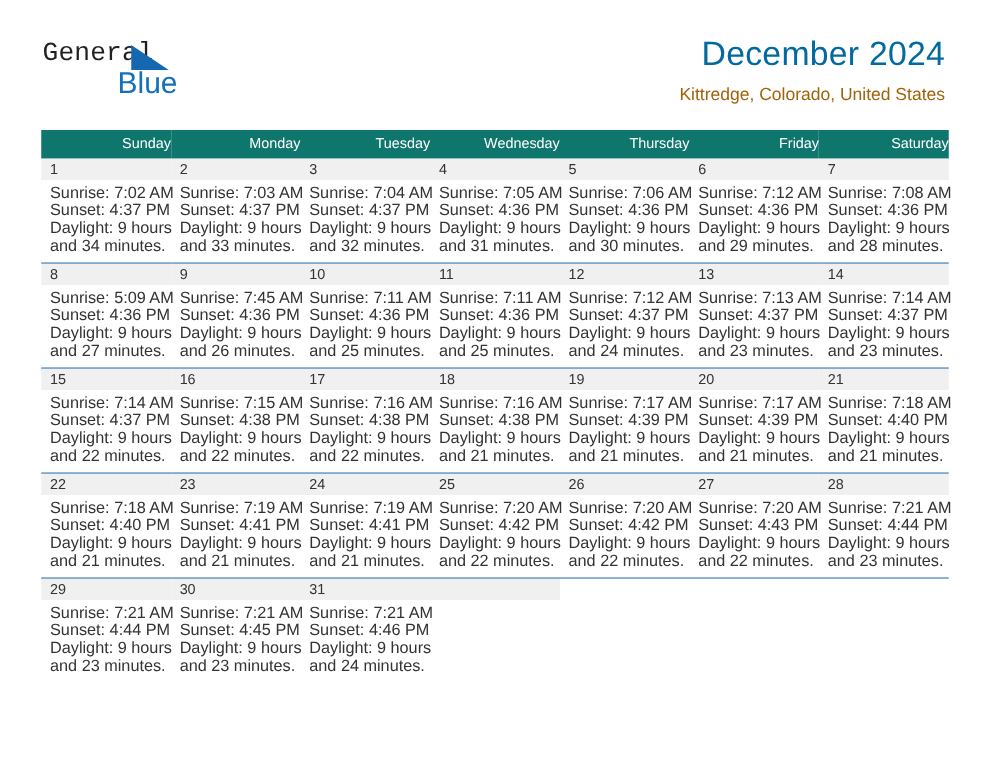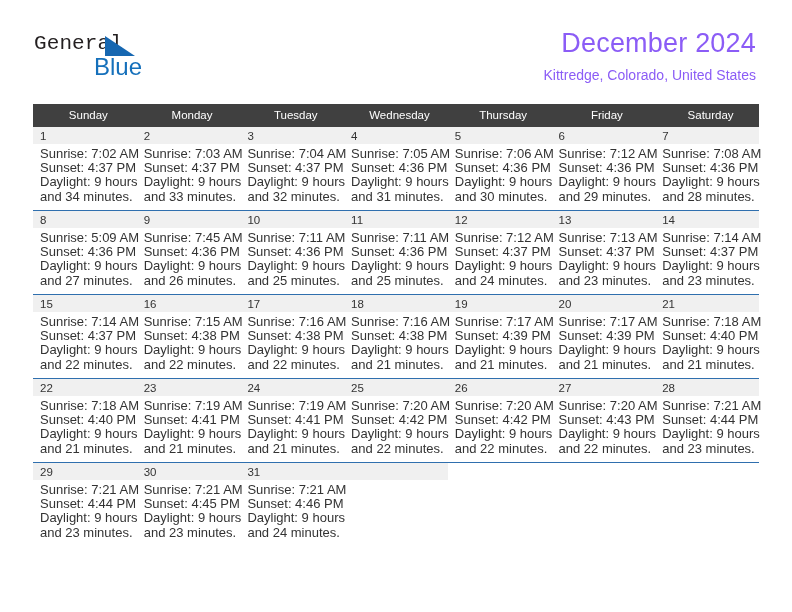--- a/index.html
+++ b/index.html
@@ -67,48 +67,48 @@
 
   .title-block {
     position: absolute;
     right: 36px;
     top: 28px;
     text-align: right;
   }
   .cal-title {
     font-size: 27px;
     font-weight: normal;
-    color: #8b5cf6;
+    color: #0369a1;
     line-height: 1.18;
     letter-spacing: 0.2px;
     white-space: nowrap;
   }
   .cal-subtitle {
     margin-top: 7px;
     font-size: 14px;
-    color: #8b5cf6;
+    color: #a16207;
     white-space: nowrap;
   }
 
   
   .calendar {
     position: absolute;
     left: 33px;
     top: 104px;
     width: 726px;
     border-collapse: collapse;
     table-layout: fixed;
   }
 
   .calendar th {
-    background: #404040;
+    background: #0f766e;
     color: #ffffff;
     font-weight: normal;
     font-size: 11.5px;
-    text-align: center;
+    text-align: right;
     padding: 5px 0 6px 7px;
     height: 11px;
     border: none;
   }
 
   .calendar td {
     vertical-align: top;
     padding: 0;
     border: none;
     width: 103.7px;

